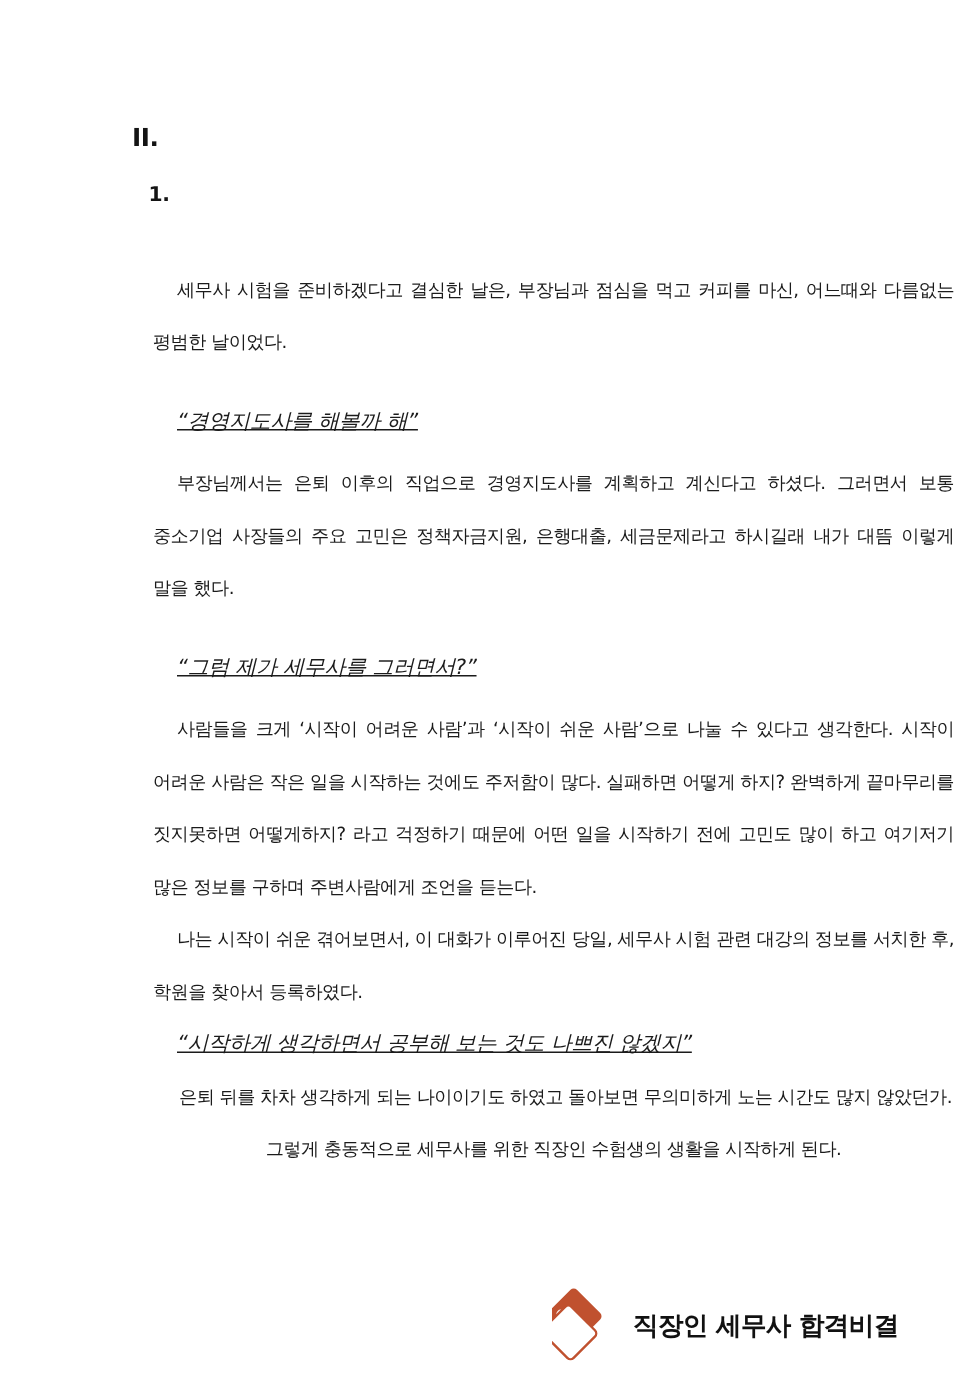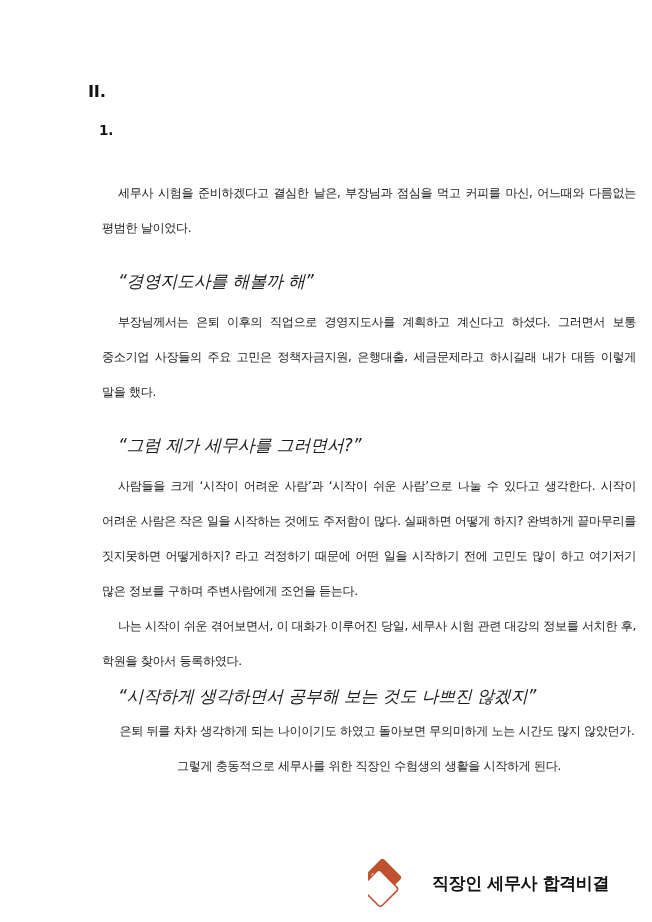--- a/index.html
+++ b/index.html
@@ -68,39 +68,40 @@
     text-justify: inter-character;
     text-indent: 16px;
     color: #1b1b1b;
     word-break: keep-all;
   }
   p.para.last-left {
     text-align: center;
   }
   p.quote {
     margin: 0;
-    font-size: 17px;
+    font-size: 14px;
     line-height: 35px;
     letter-spacing: -0.2px;
     font-style: italic;
     text-indent: 16px;
     color: #1b1b1b;
     white-space: nowrap;
+    text-decoration: underline;
   }
   .gap-sm { height: 18px; }
   .gap-xs { height: 6px; }
 
   
   .footer {
     position: absolute;
     left: 368px;
     top: 858px;
     display: flex;
     align-items: center;
-    gap: 12px;
+    gap: 2px;
   }
   .tag-icon {
     position: relative;
     width: 52px;
     height: 50px;
     flex: none;
   }
   .tag-icon svg { display: block; }
   .footer-text {
     font-size: 17px;

